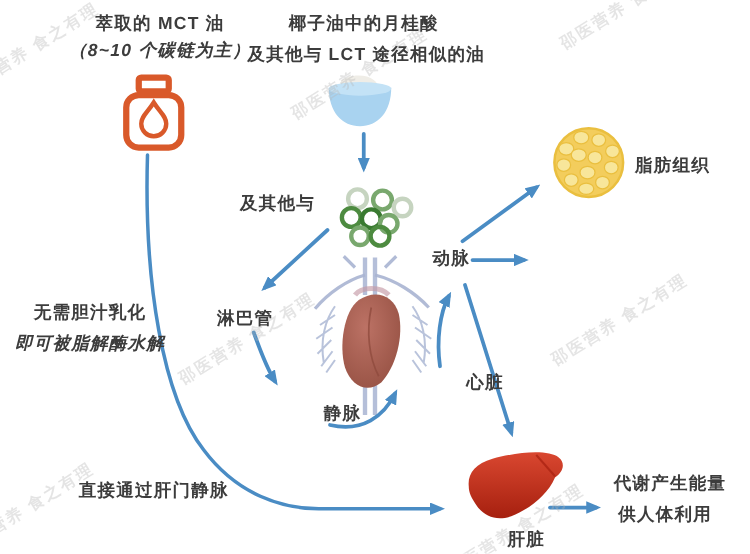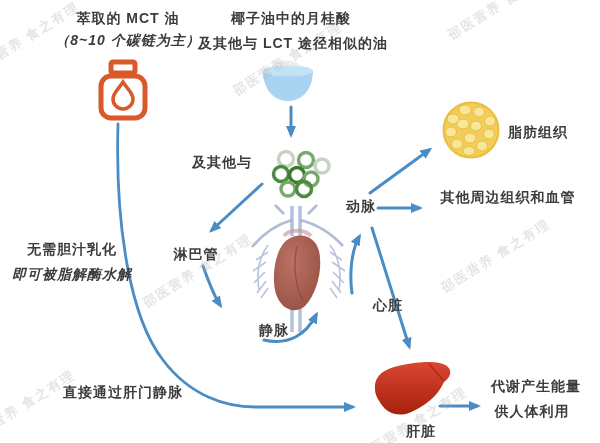--- a/index.html
+++ b/index.html
@@ -118,20 +118,19 @@
   <div class="lbl" style="left:128px;top:10px;">萃取的 MCT 油</div>
   <div class="lbl" style="left:128px;top:32px;font-style:italic;">（8~10 个碳链为主）</div>
   <div class="lbl" style="left:291px;top:10px;">椰子油中的月桂酸</div>
   <div class="lbl" style="left:293px;top:35px;">及其他与 LCT 途径相似的油</div>
   <div class="lbl" style="left:222px;top:154px;">及其他与</div>
   <div class="lbl" style="left:196px;top:246px;">淋巴管</div>
   <div class="lbl" style="left:256px;top:322px;margin-left:18px;">静脉</div>
   <div class="lbl" style="left:348px;top:297px;margin-left:40px;">心脏</div>
   <div class="lbl" style="left:361px;top:198px;">动脉</div>
   <div class="lbl" style="left:538px;top:124px;">脂肪组织</div>
-  <div class="lbl" style="left:508px;top:189px;">其他周边组织和血管</div>
   <div class="lbl" style="left:72px;top:241px;">无需胆汁乳化</div>
   <div class="lbl" style="left:72px;top:266px;font-style:italic;">即可被脂解酶水解</div>
   <div class="lbl" style="left:123px;top:384px;">直接通过肝门静脉</div>
   <div class="lbl" style="left:421px;top:423px;">肝脏</div>
   <div class="lbl" style="left:536px;top:378px;">代谢产生能量</div>
   <div class="lbl" style="left:532px;top:403px;">供人体利用</div>
 </div>
 
 </body></html>

